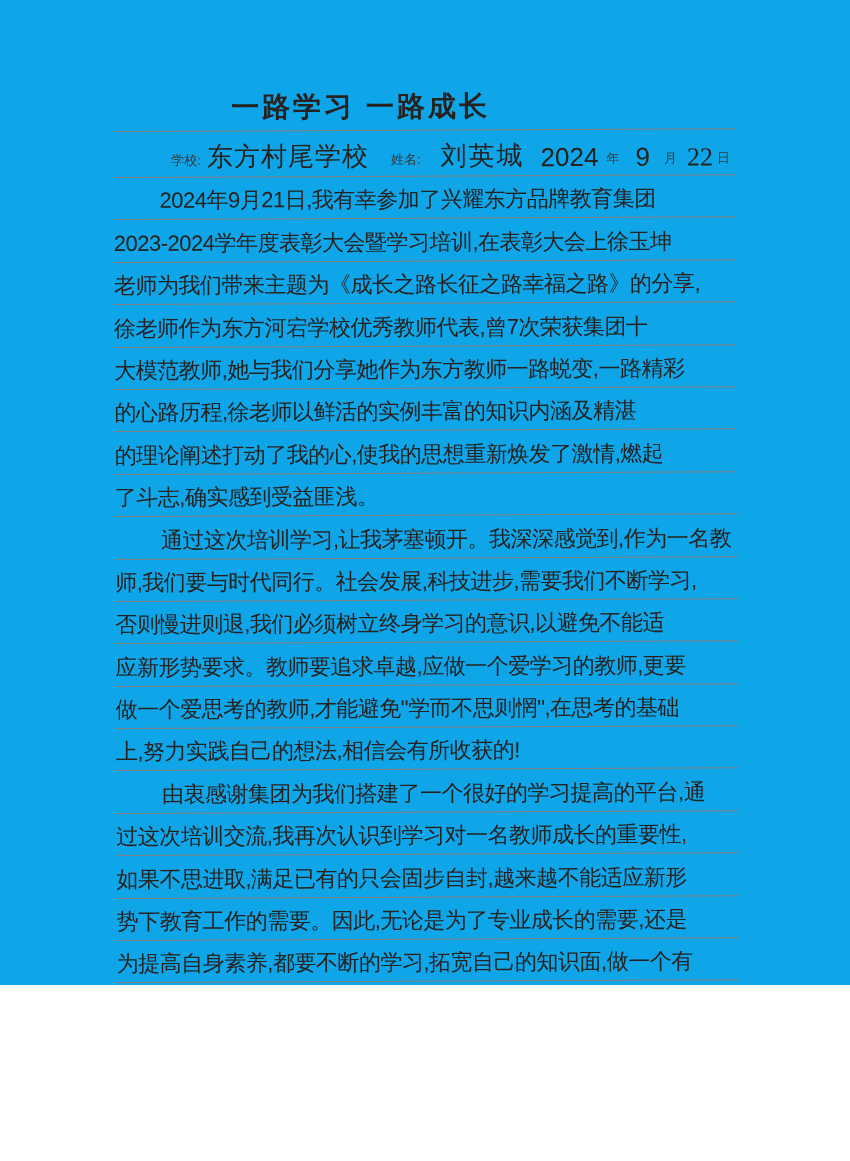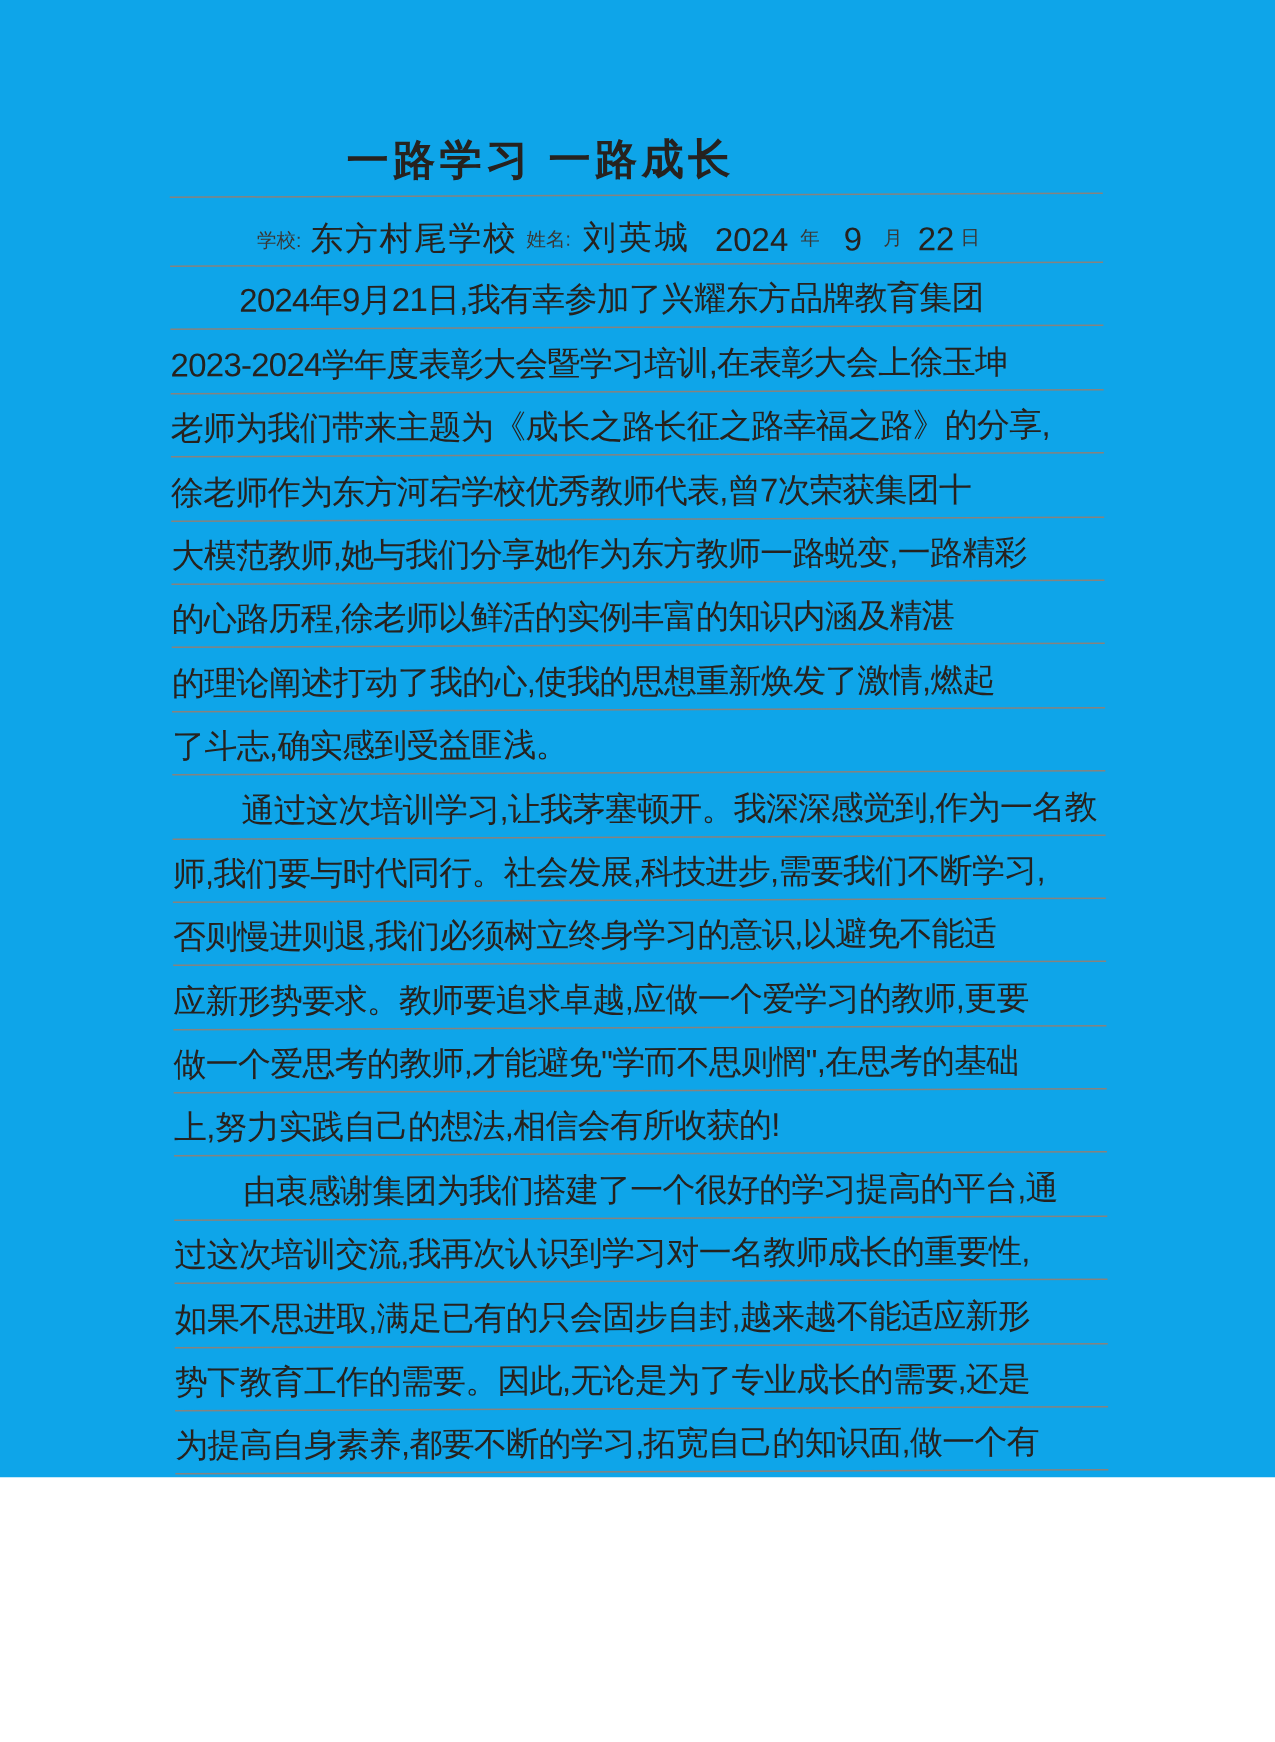--- a/index.html
+++ b/index.html
@@ -52,34 +52,34 @@
     color: #26221f;
   }
   .print-label {
     font-size: 13px;
     color: #3a3734;
     padding-bottom: 7px;
     flex: none;
     text-align: center;
   }
   .hand-value {
-    font-size: 22px;
+    font-size: 26px;
     font-weight: 500;
     padding-bottom: 2px;
     flex: none;
   }
   .lbl-school { margin-left: 58px; }
   .val-school { margin-left: 6px; letter-spacing: 1px; }
-  .lbl-name   { margin-left: 6px; }
-  .val-name   { margin-left: 8px; letter-spacing: 2px; }
+  .lbl-name   { margin-left: 22px; }
+  .val-name   { margin-left: 20px; letter-spacing: 2px; }
   .val-year   { margin-left: 16px; }
   .lbl-year   { margin-left: 8px; }
   .val-month  { margin-left: 16px; }
   .lbl-month  { margin-left: 14px; }
-  .val-day    { margin-left: 10px; }
+  .val-day    { margin-left: 10px; font-family: Liberation Serif, serif; }
   .lbl-day    { margin-left: 4px; }
 
   .body-rows .row {
     height: 42.4px;
     display: flex;
     align-items: flex-end;
   }
   .line-text {
     display: inline-block;
     font-size: 22px;

